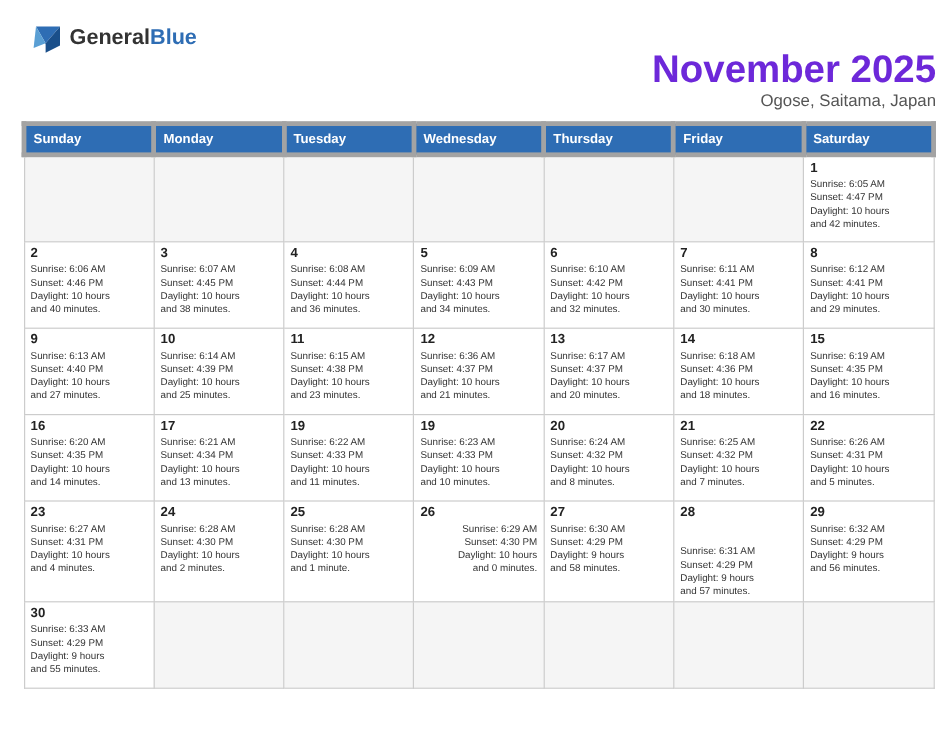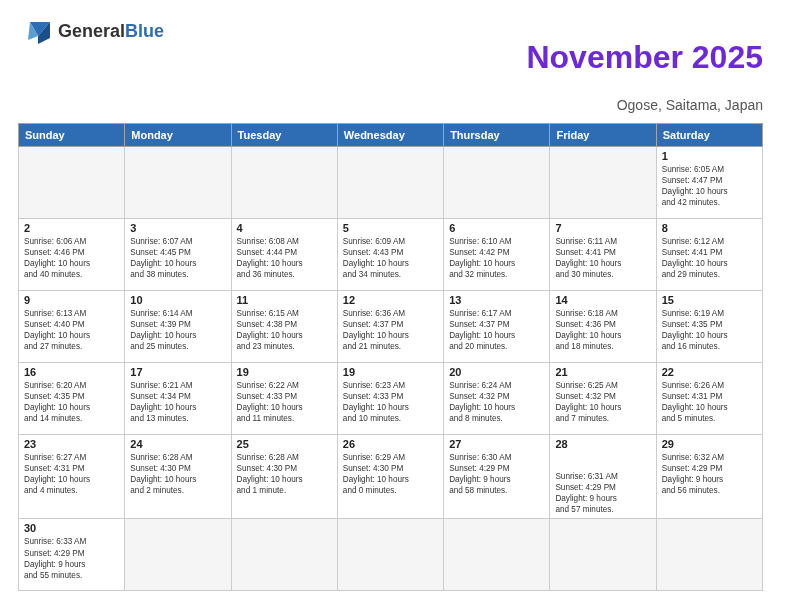--- a/index.html
+++ b/index.html
@@ -7,21 +7,21 @@
       font-family: Arial, sans-serif;
       background: #fff;
       width: 792px;
       height: 612px;
       overflow: hidden;
     }
     .page {
       width: 792px;
       height: 440px;
       background: #fff;
-      padding: 18px 29px 10px 18px;
+      padding: 18px 12px 10px 18px;
     }
     .header {
       display: flex;
       justify-content: space-between;
       align-items: flex-start;
       margin-bottom: 10px;
     }
     .logo {
       display: flex;
       align-items: center;
@@ -47,35 +47,34 @@
     .month-title {
       font-size: 32px;
       font-weight: bold;
       color: #6d28d9;
       line-height: 1.1;
       margin-top: 22px;
     }
     .subtitle {
       font-size: 14px;
       color: #555;
-      margin-top: 22px;
     }
     .calendar {
       width: 100%;
       border-collapse: collapse;
       font-size: 9.5px;
     }
     .calendar thead th {
       background: #2e6db4;
       color: #fff;
       font-weight: bold;
       font-size: 11px;
       padding: 5px 6px;
       text-align: left;
-      border: 1px solid #a3a3a3;
+      border: 4px solid #a3a3a3;
     }
     .calendar tbody td {
       border: 1px solid #ccc;
       vertical-align: top;
       padding: 3px 5px;
       width: calc(100% / 7);
       min-height: 72px;
       height: 72px;
       background: #fff;
     }
@@ -318,21 +317,21 @@
           </td>
           <td>
             <div class="day-num">25</div>
             <div class="day-info" style="white-space: pre-line;">Sunrise: 6:28 AM
 Sunset: 4:30 PM
 Daylight: 10 hours
 and 1 minute.</div>
           </td>
           <td>
             <div class="day-num">26</div>
-            <div class="day-info" style="white-space: pre-line;">Sunrise: 6:29 AM
+            <div class="day-info" style="white-space: pre-line; text-align: right;">Sunrise: 6:29 AM
 Sunset: 4:30 PM
 Daylight: 10 hours
 and 0 minutes.</div>
           </td>
           <td>
             <div class="day-num">27</div>
             <div class="day-info" style="white-space: pre-line;">Sunrise: 6:30 AM
 Sunset: 4:29 PM
 Daylight: 9 hours
 and 58 minutes.</div>

